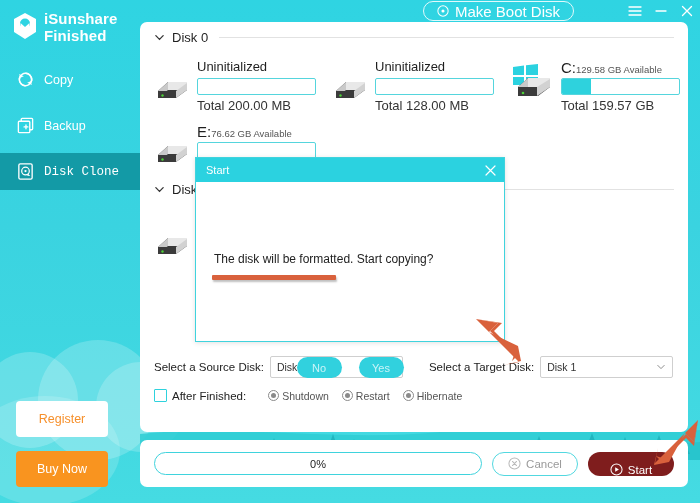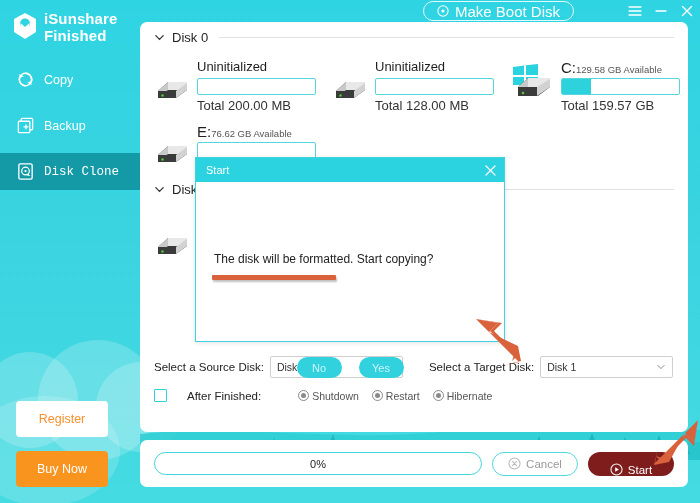--- a/index.html
+++ b/index.html
@@ -167,21 +167,21 @@
     font-size: 10.5px; color: #333;
     cursor: pointer;
   }
   .sel-box .caret {
     position: absolute; right: 7px; top: 6px;
     width: 8px; height: 8px;
   }
   .spacer { width: 26px; }
 
   .after-row {
-    display: flex; align-items: center; gap: 15px; margin-top: 11px;
+    display: flex; align-items: center; gap: 0; margin-top: 11px;
   }
   .chk {
     width: 13px; height: 13px;
     border: 1.5px solid #2ed2dd; background: #fff;
     border-radius: 1px; cursor: pointer; flex: 0 0 13px;
   }
   .after-label { font-size: 11.5px; color: #222; margin-left: 5px; }
   .radios { display: flex; align-items: center; gap: 13px; margin-left: 22px; }
   .radio { display: flex; align-items: center; gap: 3px; cursor: pointer; }
   .radio-dot {

